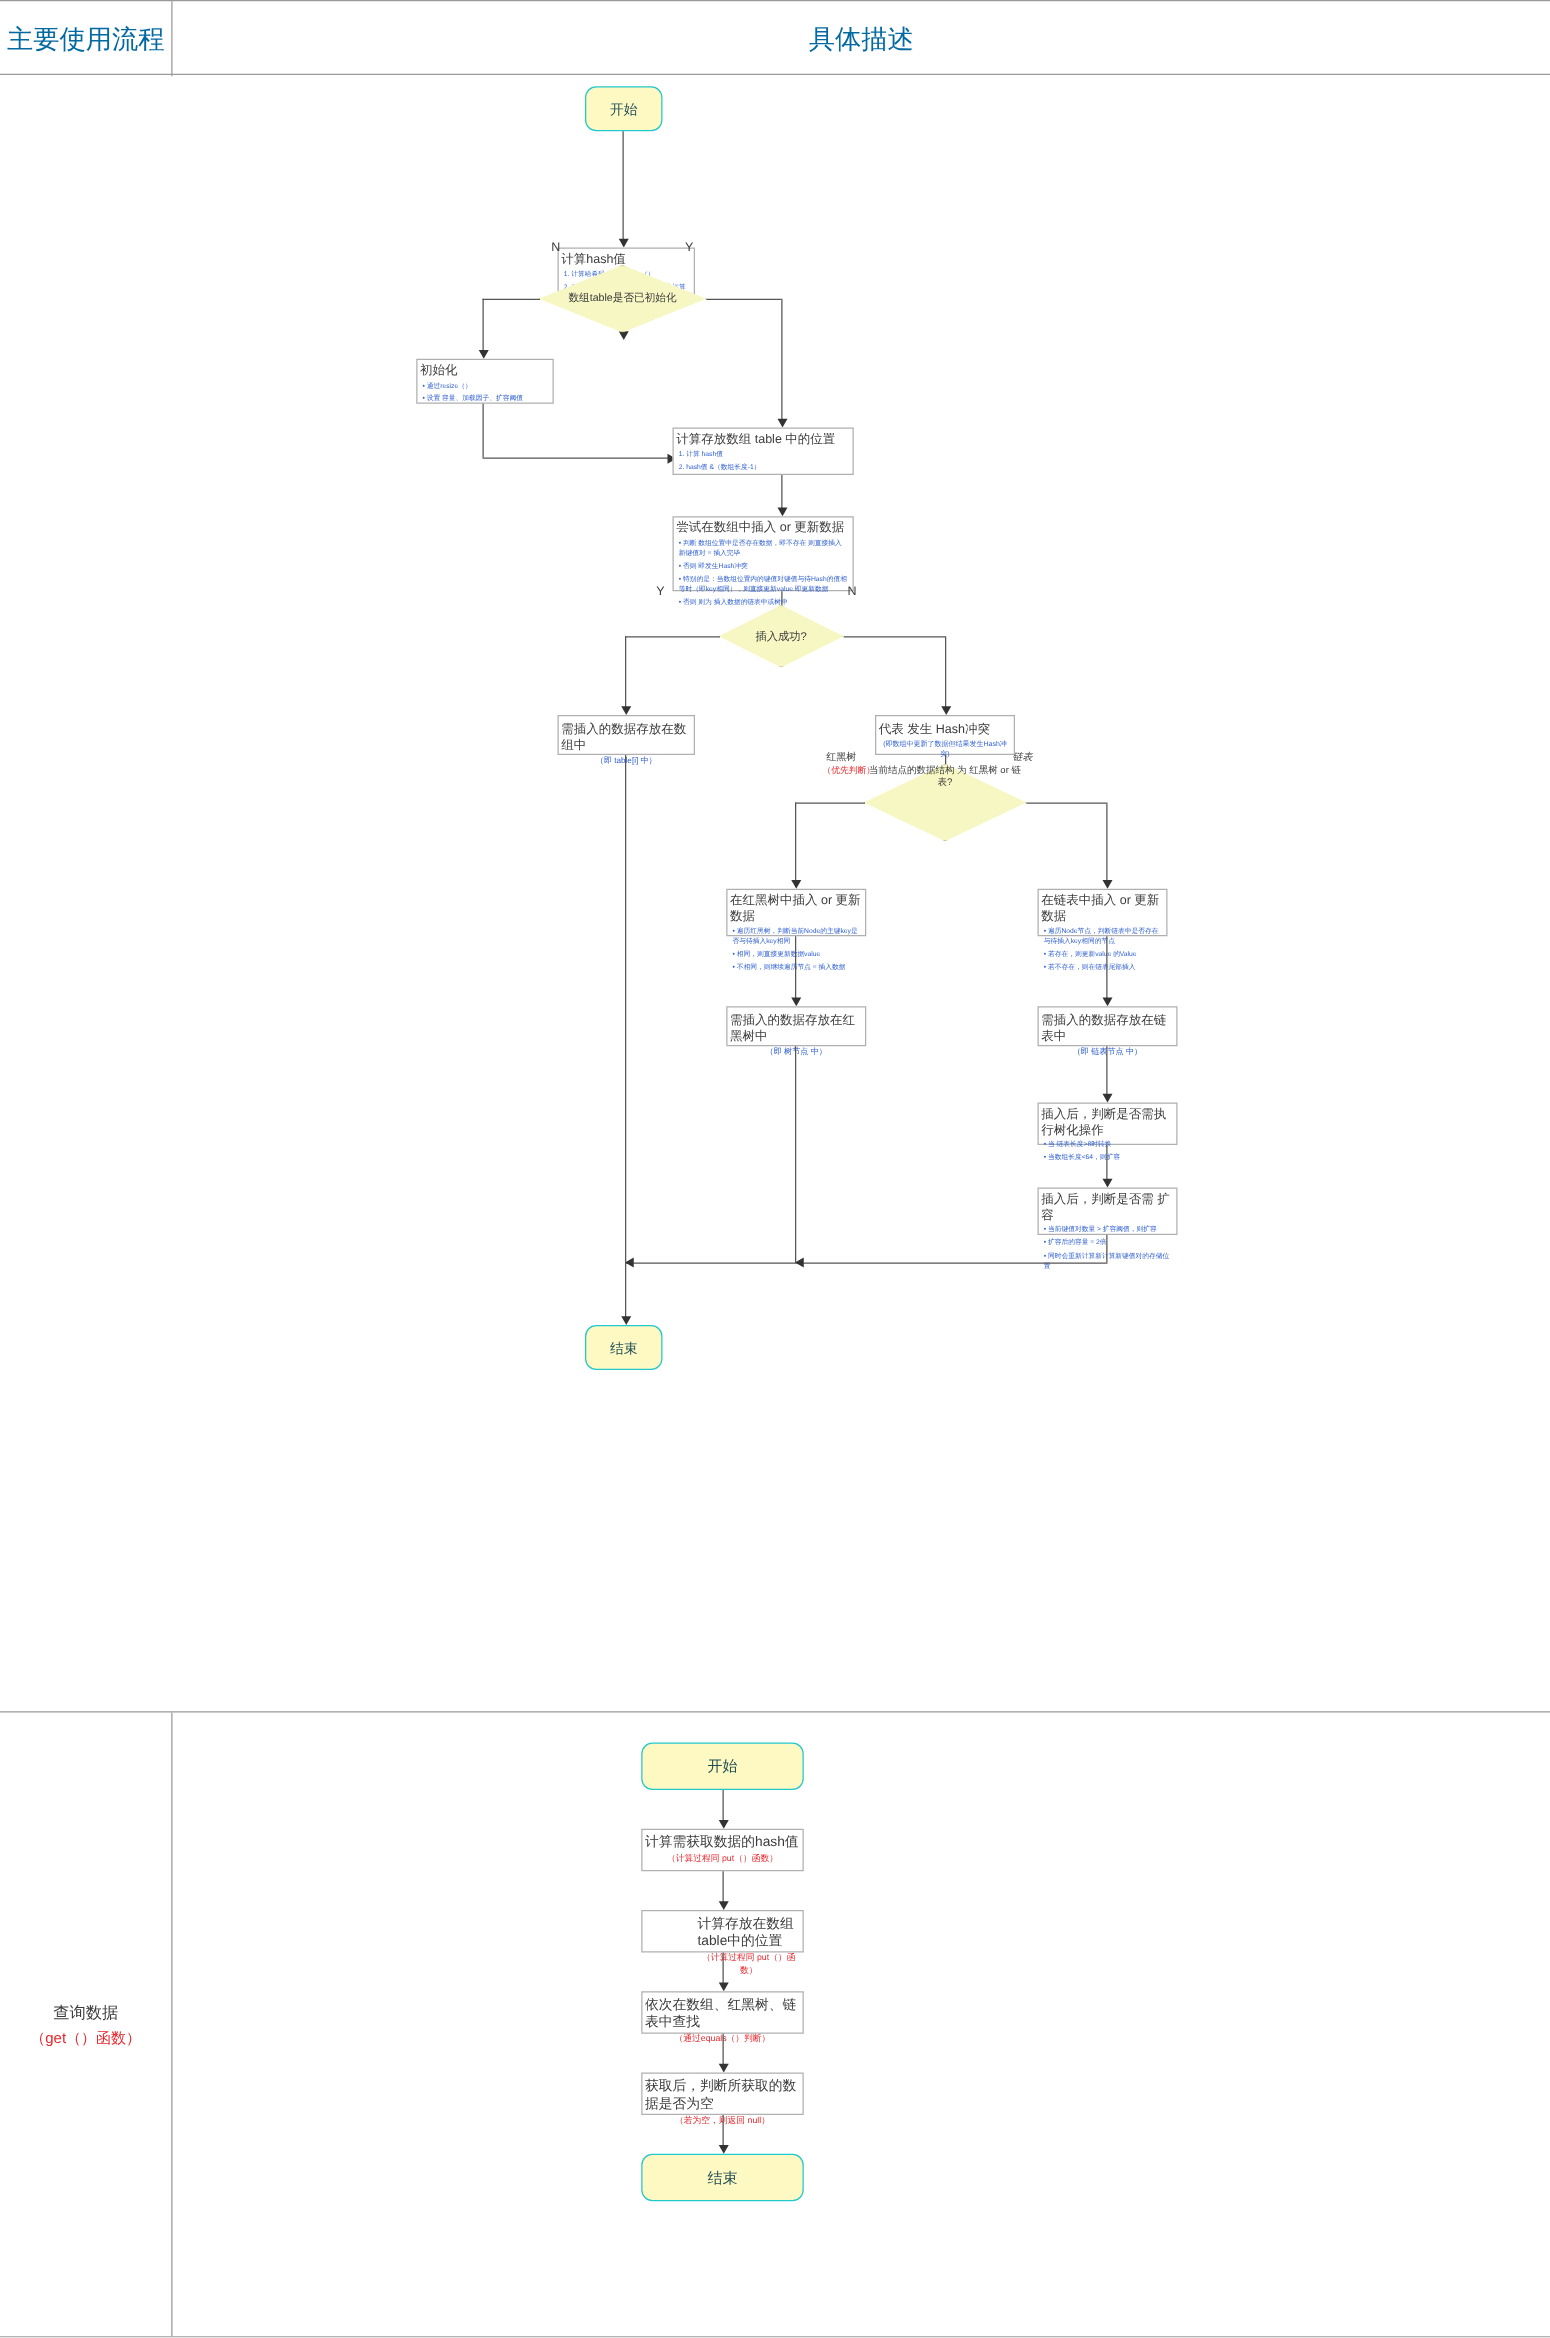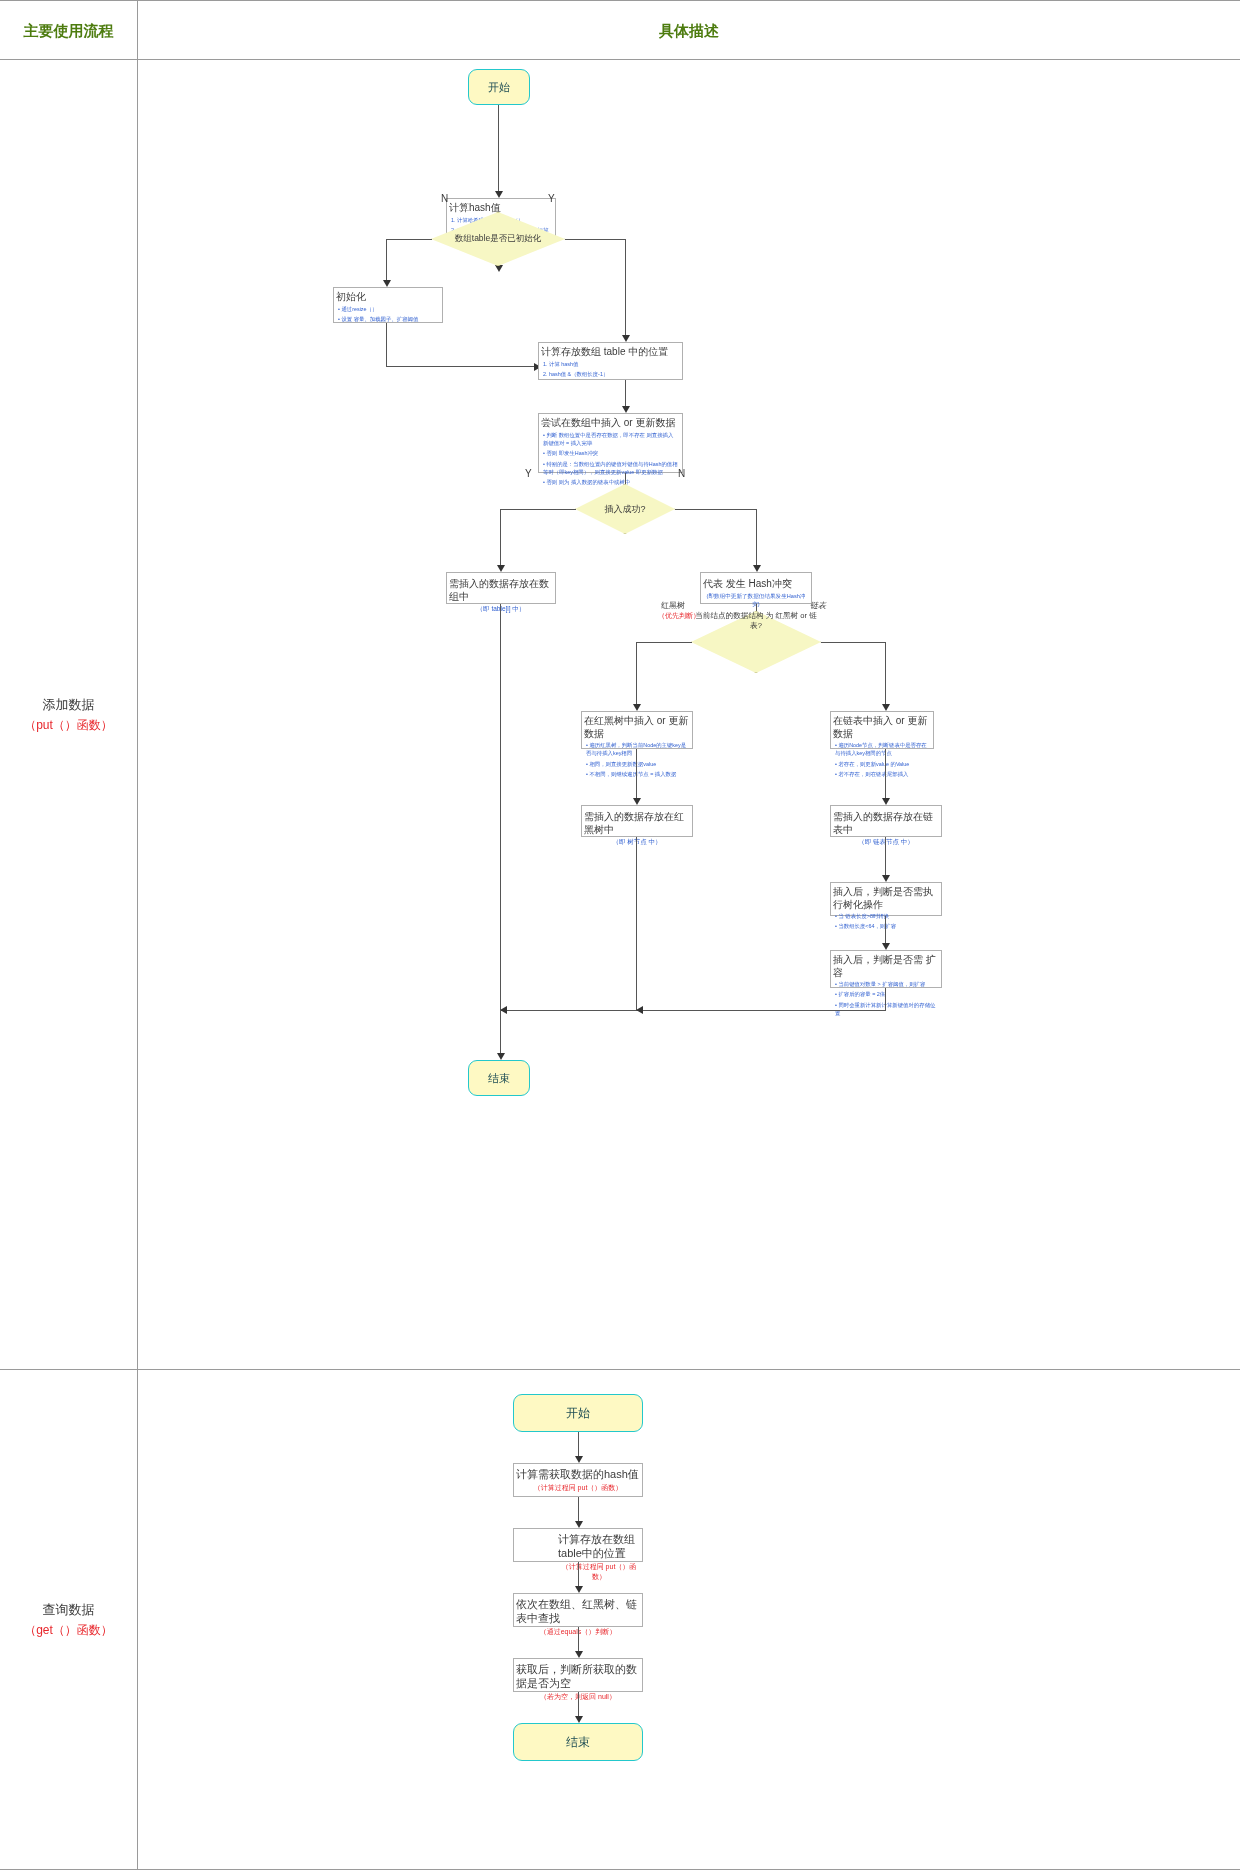--- a/index.html
+++ b/index.html
@@ -14,21 +14,21 @@
   .sheet { position:relative; width:1240px; height:1870px; }
 
   
   .hdr-row { position:absolute; left:0; top:0; width:1240px; height:60px;
              border-top:1px solid #9a9a9a; border-bottom:1px solid #9a9a9a; }
   .hdr-left  { position:absolute; left:0; top:0; width:138px; height:60px;
                display:flex; align-items:center; justify-content:center;
                border-right:1px solid #9a9a9a; }
   .hdr-right { position:absolute; left:138px; top:0; width:1102px; height:60px;
                display:flex; align-items:center; justify-content:center; }
-  .hdr-left span, .hdr-right span { font-size:15px; font-weight:bold; color:#4d7c0f; }
+  .hdr-left span, .hdr-right span { font-size:21px; font-weight:normal; color:#0369a1; }
 
   .band { position:absolute; left:0; width:1240px; border-bottom:1px solid #9a9a9a; }
   .band .labelcell { position:absolute; left:0; top:0; width:138px; height:100%;
                      border-right:1px solid #9a9a9a; display:flex; flex-direction:column;
                      align-items:center; justify-content:center; gap:3px; }
   .band .canvas { position:absolute; left:138px; top:0; width:1102px; height:100%; }
   .lab-main { font-size:13px; color:#3b3b3b; }
   .lab-sub  { font-size:12px; color:#e8272c; }
 
   #band-put { top:60px; height:1310px; }
@@ -71,24 +71,20 @@
   <div class="hdr-row">
     <div class="hdr-left">
       <span>主要使用流程</span>
     </div>
     <div class="hdr-right">
       <span>具体描述</span>
     </div>
   </div>
 
   <div class="band" id="band-put">
-    <div class="labelcell">
-      <div class="lab-main">添加数据</div>
-      <div class="lab-sub">（put（）函数）</div>
-    </div>
     <div class="canvas">
 
       <div class="term" style="left:330px;top:9px;width:62px;height:36px;">
         <span>开始</span>
       </div>
       <div class="ln lnv" style="left:360px;top:45px;height:88px;"></div>
       <div class="arw dn" style="left:357px;top:131px;"></div>
 
       <div class="node" style="left:308px;top:138px;width:110px;height:38px;">
         <span class="n-title">计算hash值</span>

